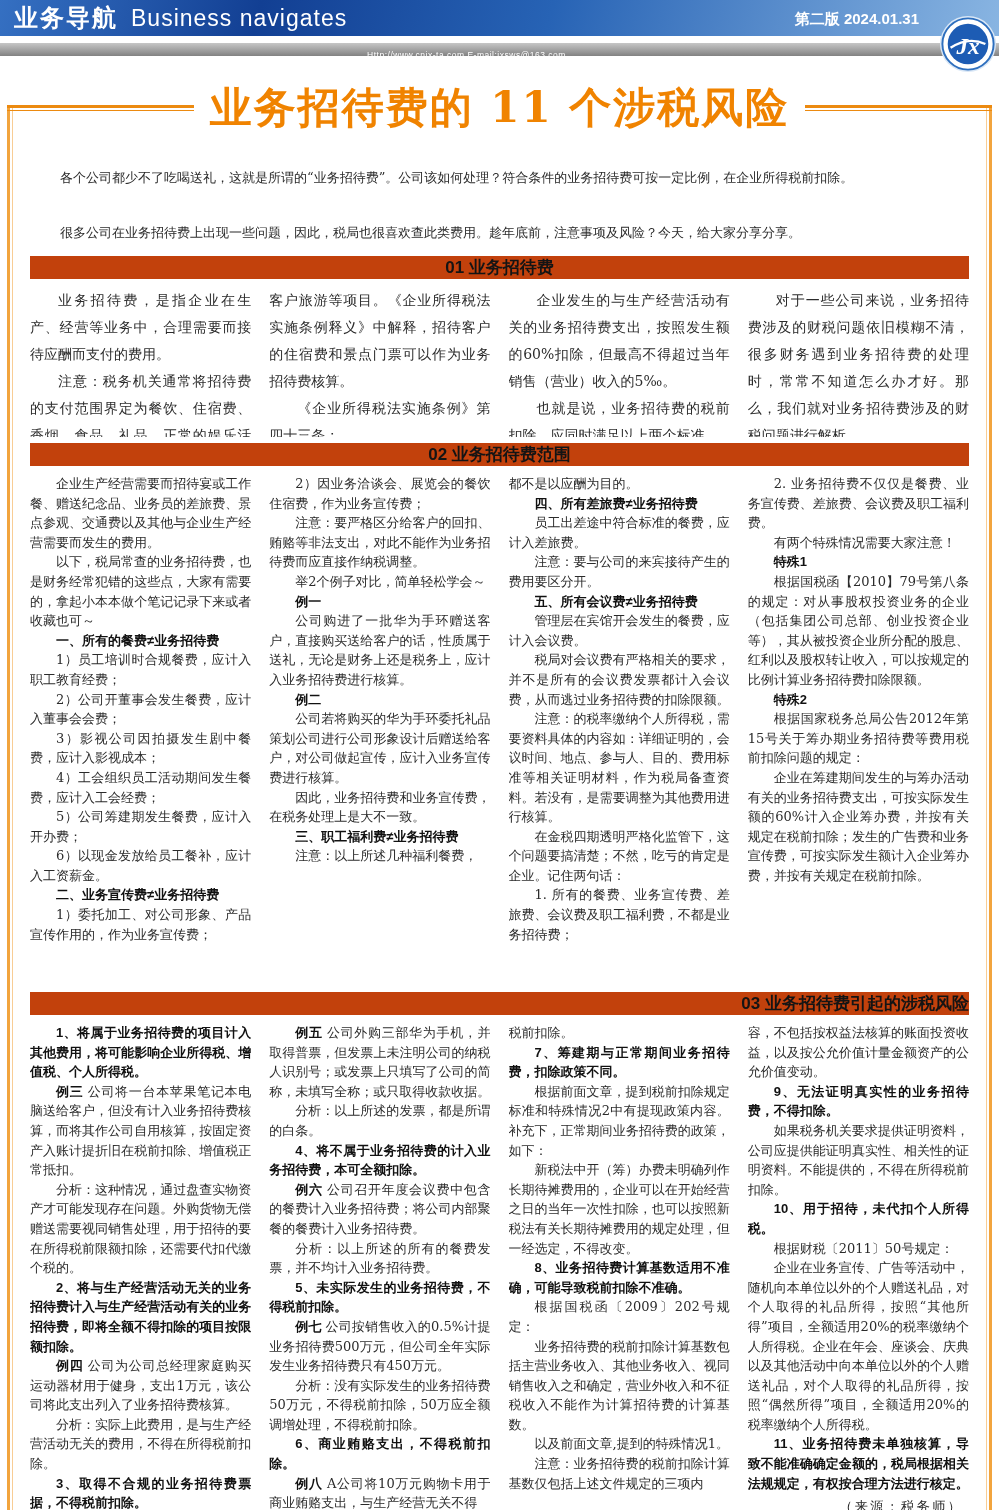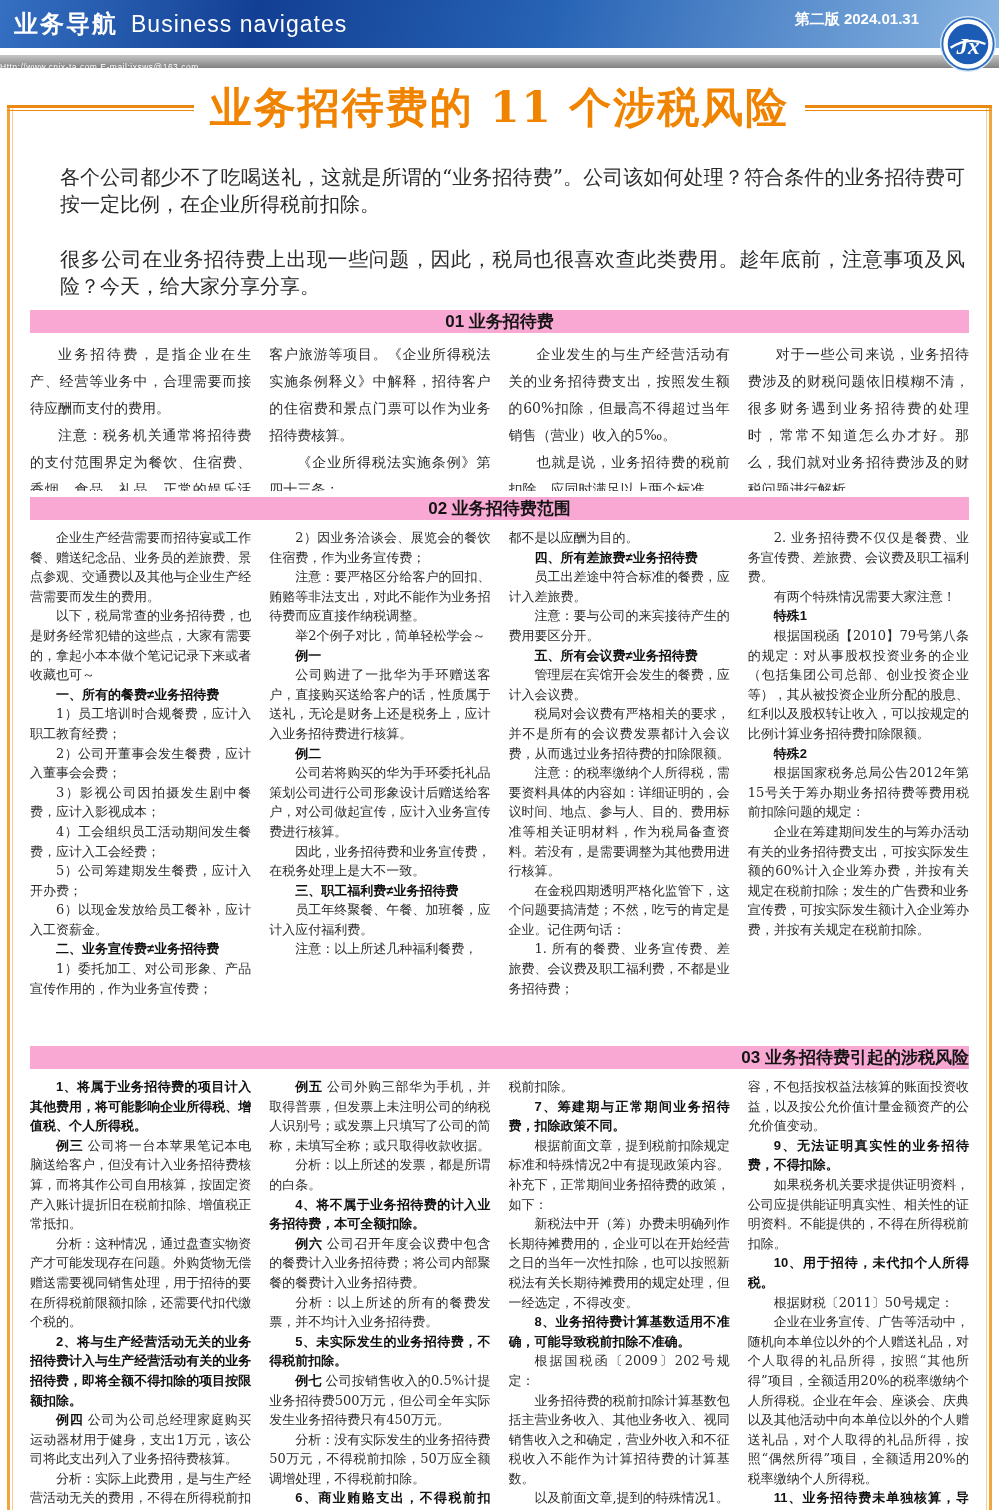--- a/index.html
+++ b/index.html
@@ -4,29 +4,29 @@
 <style>
   * { margin:0; padding:0; box-sizing:border-box; }
   html,body { width:999px; }
   body {
     width:999px; height:1510px; background:#fff; overflow:hidden;
     font-family:"DejaVu Serif","Liberation Serif",serif; color:#2b2b2b;
   }
   
   .masthead { position:relative; height:62px; }
   .blue-bar {
-    height:48px; display:flex; align-items:center;
+    height:36px; display:flex; align-items:center;
     background:linear-gradient(105deg,#3570c2 0%,#123f93 26%,#2763b5 55%,#89b5e2 100%);
   }
   .mast-cn { color:#fff; font-family:"Liberation Sans",sans-serif; font-weight:bold; font-size:24px; margin-left:14px; letter-spacing:2px; }
   .mast-en { color:#fff; font-family:"Liberation Sans",sans-serif; font-size:23px; margin-left:13px; letter-spacing:1px; }
   .edition { position:absolute; top:10px; right:80px; color:#fff; font-family:"Liberation Sans",sans-serif; font-weight:bold; font-size:15px; }
   .gray-band {
     height:13px; margin-top:7px; background:linear-gradient(180deg,#c6c6c6,#828282);
-    text-align:left; padding-right:66px;
+    text-align:center; padding-right:66px;
   }
   .gray-band span { color:#fff; font-family:"Liberation Sans",sans-serif; font-size:8.5px; line-height:13px; letter-spacing:.5px; }
   .logo { position:absolute; top:15px; right:2px; width:58px; height:58px; }
   
   .frame {
     position:relative; margin:44px 7px 0;
     border-left:3px solid #f2a43d; border-right:3px solid #f2a43d; border-bottom:4px solid #ef9722;
     padding:30px 20px 6px;
   }
   .frame::before {
@@ -41,24 +41,24 @@
   .tline {
     flex:1; height:6px;
     background:linear-gradient(180deg,#ec8a10 0 3px,transparent 3px 5px,#ec8a10 5px 6px);
   }
   .page-title {
     white-space:nowrap; color:#f08300; font-size:42px; font-weight:900;
     letter-spacing:2px; font-family:"DejaVu Serif","Liberation Serif",serif;
   }
   
   .intro { margin:6px 4px 0 30px; }
-  .intro p { font-size:20px; line-height:27px; text-align:justify;margin-top:28px; }
+  .intro p { font-size:13px; line-height:27px; text-align:justify;margin-top:28px; }
   
   .band {
-    margin-top:10px; height:23px; background:#f9a8d4;
+    margin-top:10px; height:23px; background:#c2410c;
     text-align:center; font-family:"Liberation Sans",sans-serif;
     font-weight:bold; font-size:17px; line-height:23px; color:#141414;
   }
   .band.b2 { margin-top:6px; } .band.b3 { margin-top:4px;text-align:right; }
   
   .cols { display:flex; gap:18px; margin-top:8px; }
   .col { flex:1; overflow:hidden; }
   .col p { text-indent:2em; text-align:justify; }
   .s1 .col { height:150px; }
   .s1 .col p { font-size:14px; line-height:27px; }
@@ -149,21 +149,20 @@
         <div class="col">
           <p>2）因业务洽谈会、展览会的餐饮住宿费，作为业务宣传费；</p>
           <p>注意：要严格区分给客户的回扣、贿赂等非法支出，对此不能作为业务招待费而应直接作纳税调整。</p>
           <p>举2个例子对比，简单轻松学会～</p>
           <p class="bold">例一</p>
           <p>公司购进了一批华为手环赠送客户，直接购买送给客户的话，性质属于送礼，无论是财务上还是税务上，应计入业务招待费进行核算。</p>
           <p class="bold">例二</p>
           <p>公司若将购买的华为手环委托礼品策划公司进行公司形象设计后赠送给客户，对公司做起宣传，应计入业务宣传费进行核算。</p>
           <p>因此，业务招待费和业务宣传费，在税务处理上是大不一致。</p>
           <p class="bold">三、职工福利费≠业务招待费</p>
-          <p>员工年终聚餐、午餐、加班餐，应计入应付福利费。</p>
           <p>注意：以上所述几种福利餐费，</p>
         </div>
         <div class="col">
           <p class="flush">都不是以应酬为目的。</p>
           <p class="bold">四、所有差旅费≠业务招待费</p>
           <p>员工出差途中符合标准的餐费，应计入差旅费。</p>
           <p>注意：要与公司的来宾接待产生的费用要区分开。</p>
           <p class="bold">五、所有会议费≠业务招待费</p>
           <p>管理层在宾馆开会发生的餐费，应计入会议费。</p>
           <p>税局对会议费有严格相关的要求，并不是所有的会议费发票都计入会议费，从而逃过业务招待费的扣除限额。</p>

